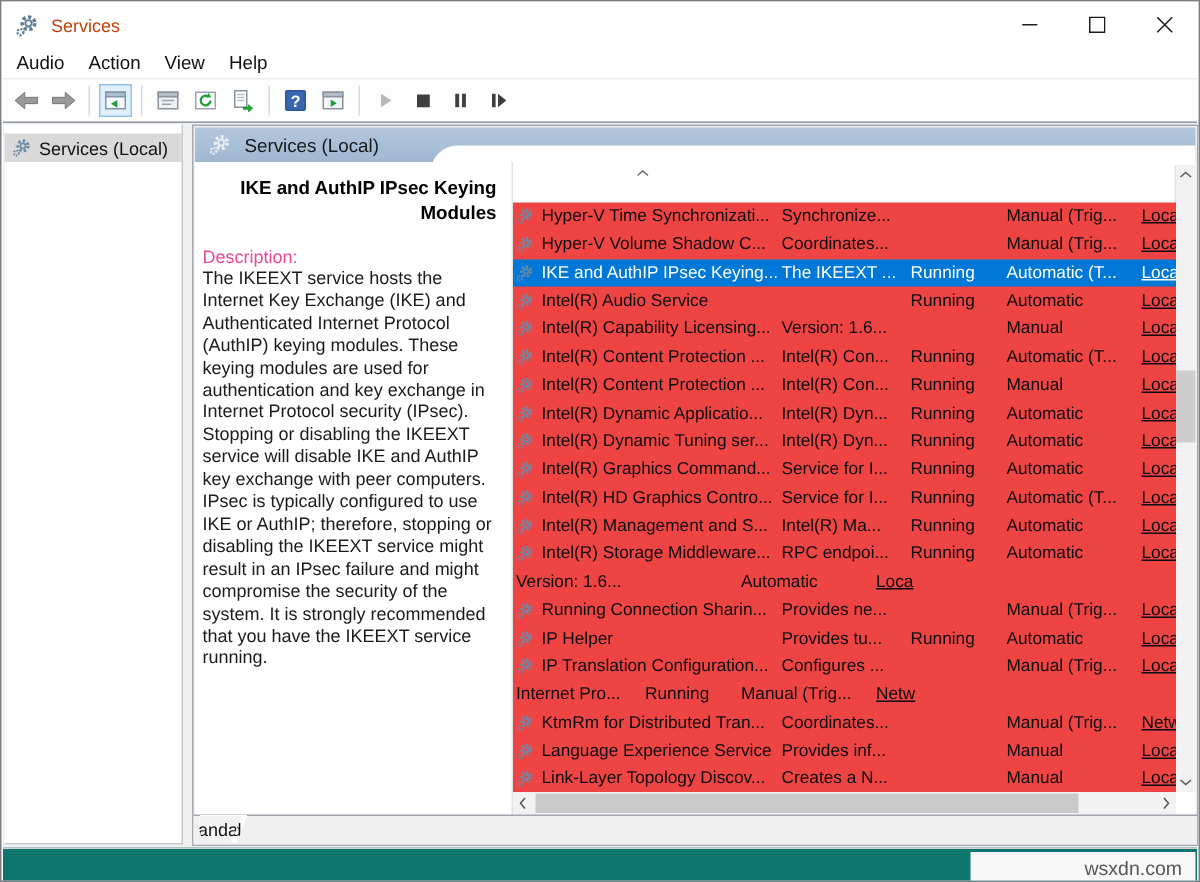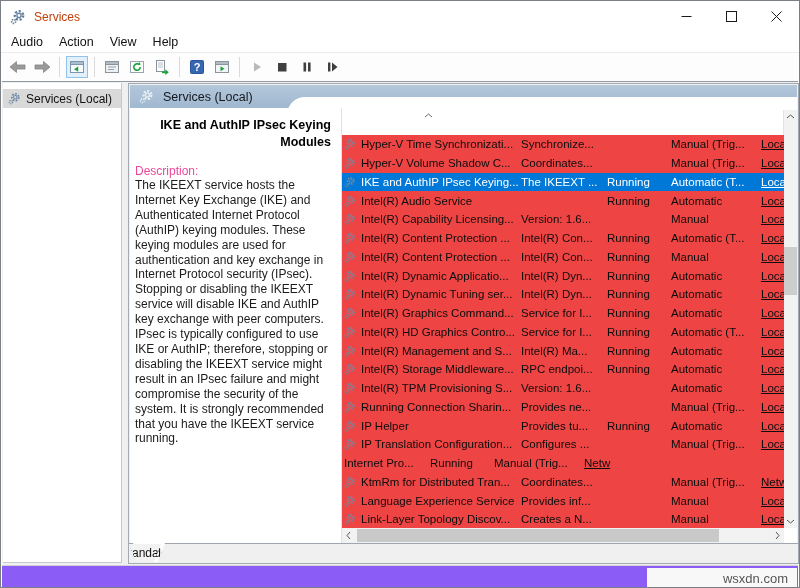--- a/index.html
+++ b/index.html
@@ -75,21 +75,21 @@
   .hscroll .arr.right{right:0;}
   .hscroll .thumb{position:absolute;top:1px;left:15px;width:362px;height:13px;background:#c9c9c9;}
   
   .tabstrip{position:absolute;left:0;right:0;bottom:0;height:20px;background:#f0f0f0;border-top:1px solid #a0a6ad;display:flex;padding-left:3px;}
   .tab{position:relative;height:19px;margin-right:-4px;font-size:12px;}
   .tab .shape{position:absolute;inset:0;background:#8b8b8b;clip-path:polygon(0 0,100% 0,calc(100% - 8px) 100%,8px 100%);}
   .tab .fill{position:absolute;top:0;left:1px;right:1px;bottom:1px;background:#f2f2f2;clip-path:polygon(0 0,100% 0,calc(100% - 7px) 100%,7px 100%);display:flex;align-items:center;justify-content:center;padding:0 16px;}
   .tab.active{top:-1px;height:20px;}
   .tab.active .fill{background:#ffffff;}
   
-  .statusbar{position:absolute;left:1px;right:1px;top:564px;height:23px;background:#8b5cf6;border-top:1px solid #d2d2d2;}
+  .statusbar{position:absolute;left:1px;right:1px;top:564px;height:23px;background:#0f766e;border-top:1px solid #d2d2d2;}
   .watermark-box{position:absolute;right:1px;bottom:0;width:150px;height:20px;background:#f8f8f8;display:flex;align-items:center;justify-content:flex-end;padding-right:9px;font-size:13px;color:#565656;}
   svg{display:block;}
 </style>
 </head>
 <body>
 
 <svg width="0" height="0" style="position:absolute">
   <symbol id="gear" viewBox="0 0 16 16">
     <g fill="none">
       <circle cx="9" cy="6.5" r="4.2" stroke="currentColor" stroke-width="2.4" stroke-dasharray="2.1 1.7"></circle>
@@ -434,26 +434,20 @@
               </svg>
               <span class="nm">Intel(R) Storage Middleware...</span>
             </span>
             <span class="c-desc">RPC endpoi...</span>
             <span class="c-status">Running</span>
             <span class="c-startup">Automatic</span>
             <span class="c-log">Loca</span>
           </div>
 
           <div class="row">
-            <span class="c-name">
-              <svg class="gear">
-                <use href="#gear"></use>
-              </svg>
-              <span class="nm">Intel(R) TPM Provisioning S...</span>
-            </span>
             <span class="c-desc">Version: 1.6...</span>
             <span class="c-status"></span>
             <span class="c-startup">Automatic</span>
             <span class="c-log">Loca</span>
           </div>
 
           <div class="row">
             <span class="c-name">
               <svg class="gear">
                 <use href="#gear"></use>

